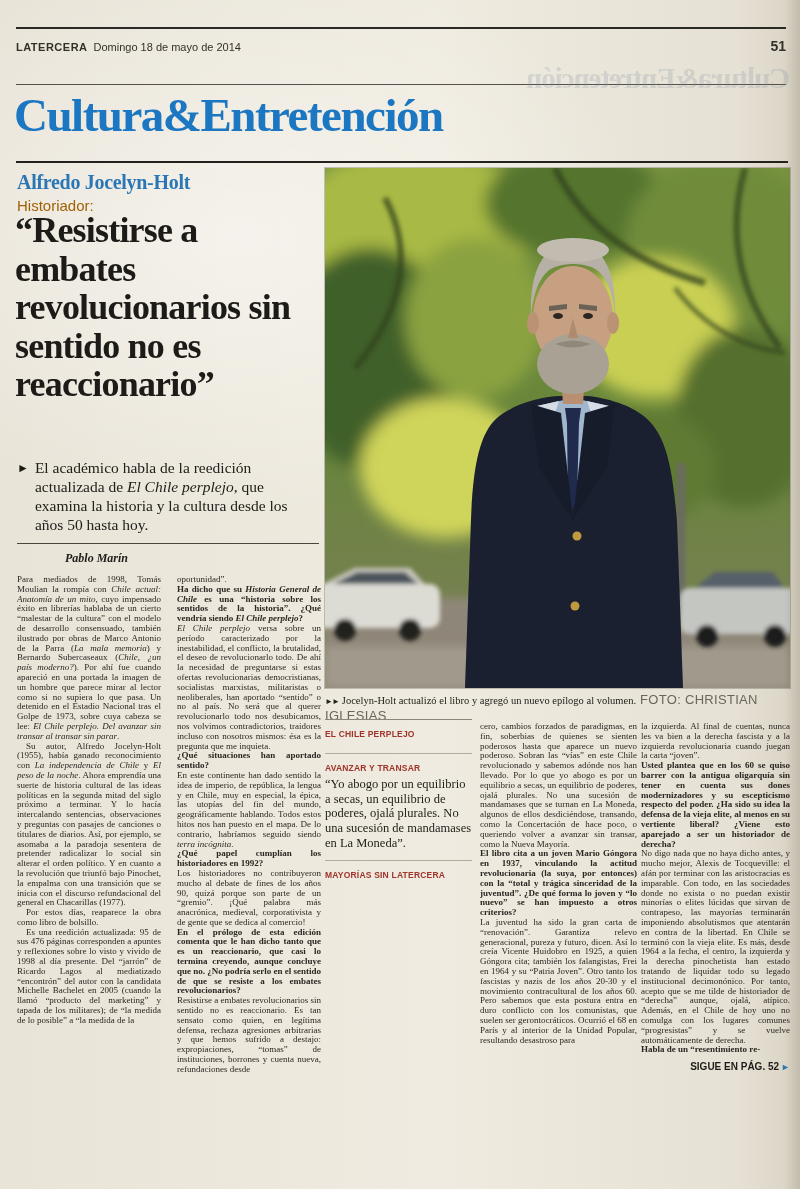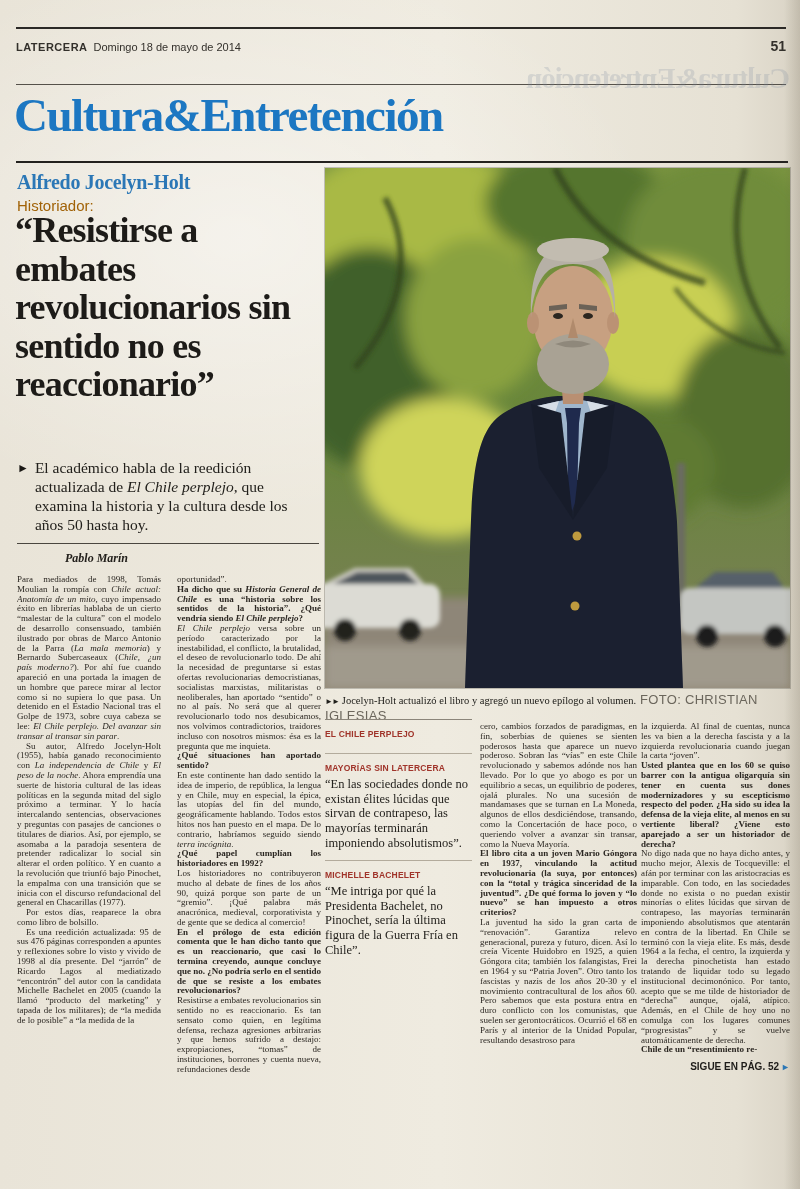--- a/index.html
+++ b/index.html
@@ -207,39 +207,38 @@
 <div class="abs caption">
   <span class="cap-arrows">►►</span><span>Jocelyn-Holt actualizó el libro y agregó un nuevo epílogo al volumen.</span><span class="credit">FOTO: CHRISTIAN IGLESIAS</span>
 </div>
 <div class="abs rule-cap"></div>
 
 <div class="abs pq-col">
     <div class="pq-item">
       <div class="pq-label" style="color: rgb(160, 52, 42);">EL CHILE PERPLEJO</div>
     </div>
     <div class="pq-item">
+      <div class="pq-label" style="color: rgb(160, 52, 42);">AVANZAR Y TRANSAR</div>
+      <div class="pq-quote">“Yo abogo por un equilibrio a secas, un equilibrio de poderes, ojalá plurales. No una sucesión de mandamases en La Moneda”.</div>
+    </div>
+    <div class="pq-item">
       <div class="pq-label" style="color: rgb(160, 52, 42);">MAYORÍAS SIN LATERCERA</div>
-      <div class="pq-quote">“En las sociedades donde no existan élites lúcidas que sirvan de contrapeso, las mayorías terminarán imponiendo absolutismos”.</div>
-    </div>
-    <div class="pq-item">
-      <div class="pq-label" style="color: rgb(160, 52, 42);">MICHELLE BACHELET</div>
-      <div class="pq-quote">“Me intriga por qué la Presidenta Bachelet, no Pinochet, sería la última figura de la Guerra Fría en Chile”.</div>
     </div>
   </div>
 
 <div class="abs col4">
   <div class="list">
       <p class="blk blk-cont">cero, cambios forzados de paradigmas, en fin, soberbias de quienes se sienten poderosos hasta que aparece un nuevo poderoso. Sobran las “vías” en este Chile revolucionado y sabemos adónde nos han llevado. Por lo que yo abogo es por un equilibrio a secas, un equilibrio de poderes, ojalá plurales. No una sucesión de mandamases que se turnan en La Moneda, algunos de ellos desdiciéndose, transando, como la Concertación de hace poco, o queriendo volver a avanzar sin transar, como la Nueva Mayoría.</p>
       <p class="blk blk-q">El libro cita a un joven Mario Góngora en 1937, vinculando la actitud revolucionaria (la suya, por entonces) con la “total y trágica sinceridad de la juventud”. ¿De qué forma lo joven y “lo nuevo” se han impuesto a otros criterios?</p>
       <p class="blk blk-a">La juventud ha sido la gran carta de “renovación”. Garantiza relevo generacional, pureza y futuro, dicen. Así lo creía Vicente Huidobro en 1925, a quien Góngora cita; también los falangistas, Frei en 1964 y su “Patria Joven”. Otro tanto los fascistas y nazis de los años 20-30 y el movimiento contracultural de los años 60. Pero sabemos que esta postura entra en duro conflicto con los comunistas, que suelen ser gerontocráticos. Ocurrió el 68 en París y al interior de la Unidad Popular, resultando desastroso para</p>
     </div>
 </div>
 <div class="abs col5">
   <div class="list">
       <p class="blk blk-cont">la izquierda. Al final de cuentas, nunca les va bien a la derecha fascista y a la izquierda revolucionaria cuando juegan la carta “joven”.</p>
       <p class="blk blk-q">Usted plantea que en los 60 se quiso barrer con la antigua oligarquía sin tener en cuenta sus dones modernizadores y su escepticismo respecto del poder. ¿Ha sido su idea la defensa de la vieja elite, al menos en su vertiente liberal? ¿Viene esto aparejado a ser un historiador de derecha?</p>
       <p class="blk blk-a">No digo nada que no haya dicho antes, y mucho mejor, Alexis de Tocqueville: el afán por terminar con las aristocracias es imparable. Con todo, en las sociedades donde no exista o no puedan existir minorías o elites lúcidas que sirvan de contrapeso, las mayorías terminarán imponiendo absolutismos que atentarán en contra de la libertad. En Chile se terminó con la vieja elite. Es más, desde 1964 a la fecha, el centro, la izquierda y la derecha pinochetista han estado tratando de liquidar todo su legado institucional decimonónico. Por tanto, acepto que se me tilde de historiador de “derecha” aunque, ojalá, atípico. Además, en el Chile de hoy uno no comulga con los lugares comunes “progresistas” y se vuelve automáticamente de derecha.</p>
-      <p class="blk blk-q">Chile de un “resentimiento re-</p>
+      <p class="blk blk-q">Habla de un “resentimiento re-</p>
     </div>
   <div class="sigue">
     <span>SIGUE EN PÁG. 52</span><span class="arr" style="color:#2b77b6">►</span>
   </div>
 </div>
 
 </body></html>

